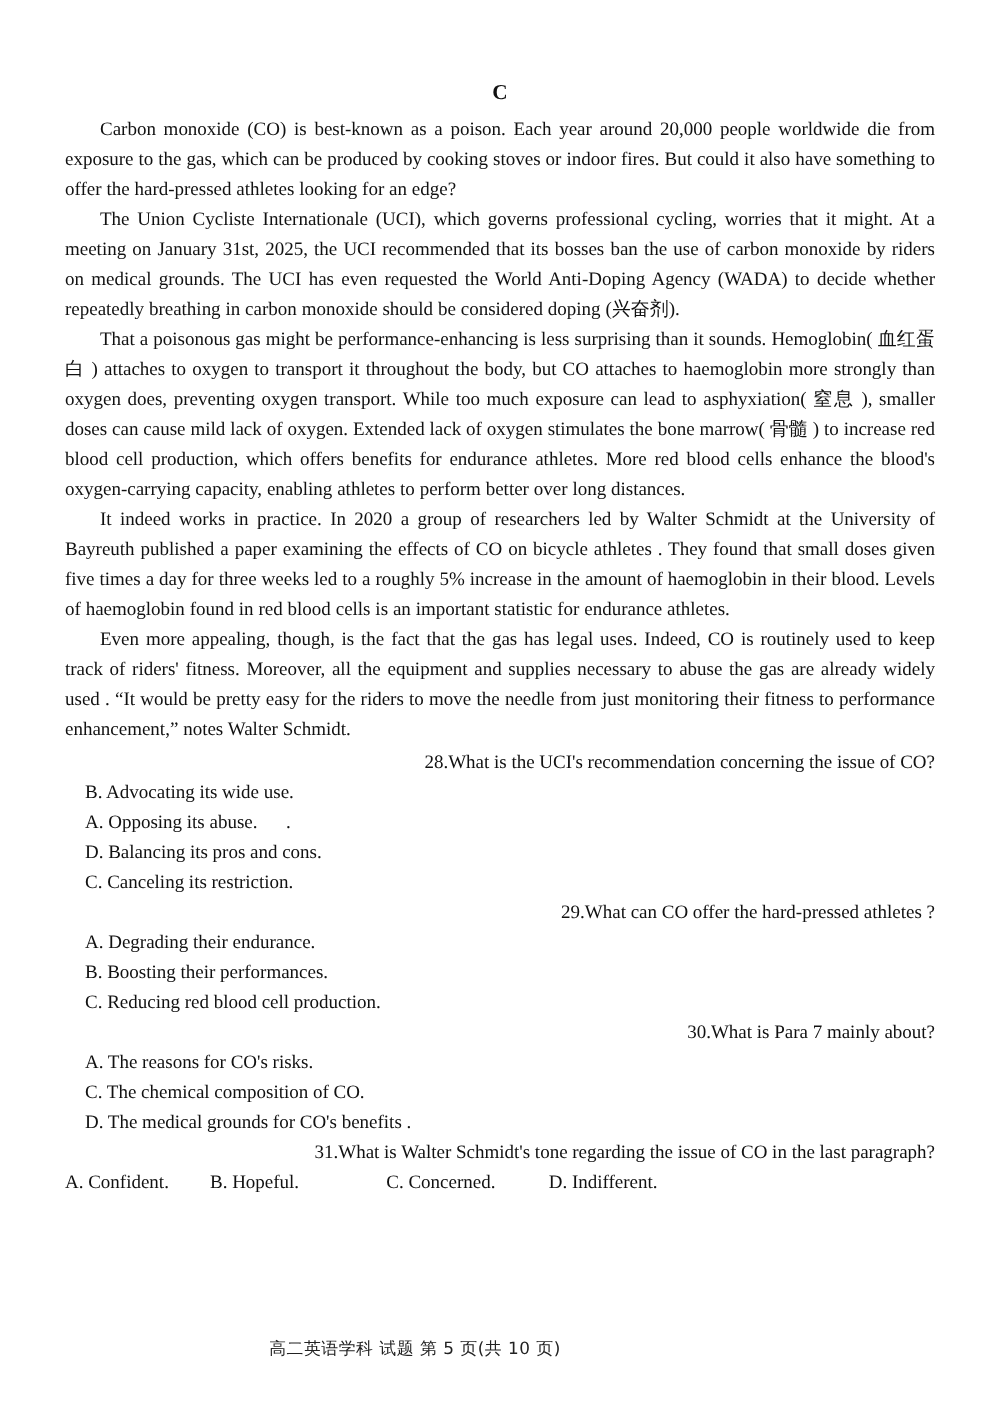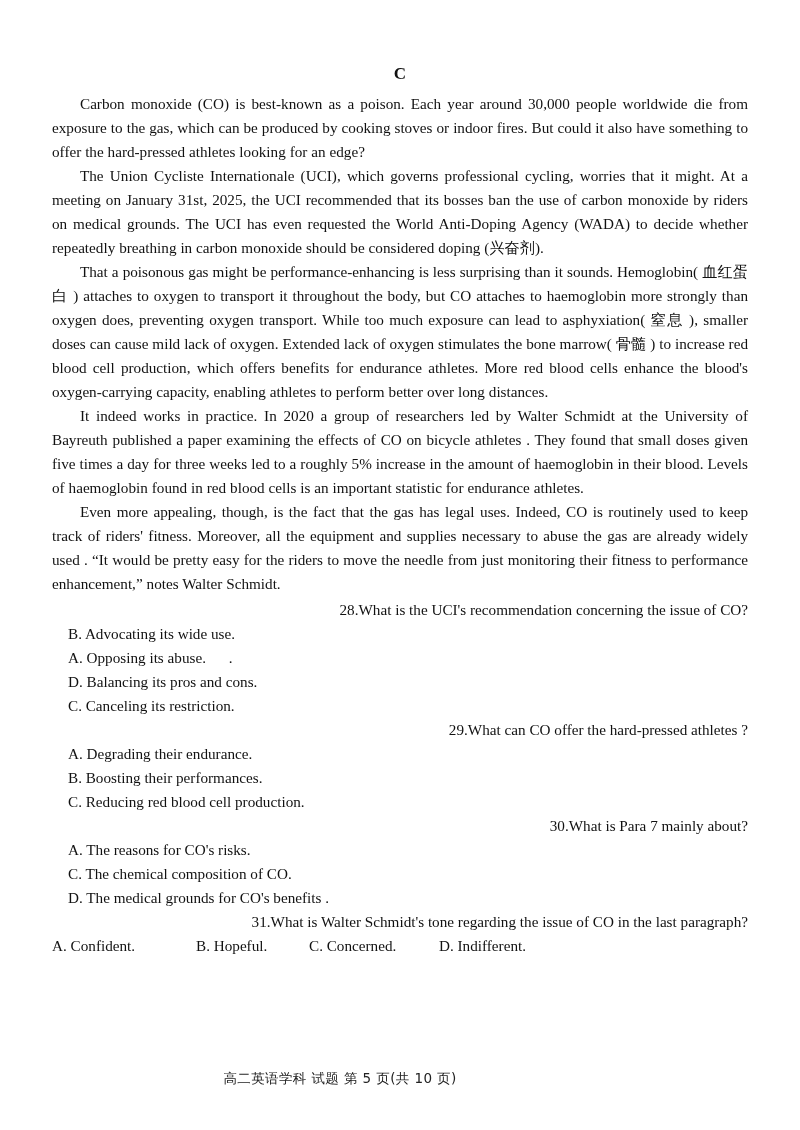--- a/index.html
+++ b/index.html
@@ -76,46 +76,46 @@
     padding-left: 16px;
     position: relative;
     height: 24px;
   }
   .inline-options span.opt {
     position: absolute;
     top: 0;
     white-space: nowrap;
   }
   .opt-a { left: 0px; }
-  .opt-b { left: 144px; }
+  .opt-b { left: 116px; }
   .opt-c { left: 257px; }
   .opt-d { left: 387px; }
   .footer {
     position: absolute;
-    left: 16px;
+    left: 8px;
     top: 1070px;
     width: 648px;
     text-align: center;
     font-family: "DejaVu Sans", "Liberation Sans", sans-serif;
     font-size: 13.5px;
     color: #222222;
     letter-spacing: 0.4px;
   }
 </style>
 </head>
 <body>
 
 <div class="page">
 
   <div class="content">
 
     <div class="section-heading">C</div>
 
     <div>
-      <p class="para">Carbon monoxide (CO) is best-known as a poison. Each year around 30,000 people worldwide die from exposure to the gas, which can be produced by cooking stoves or indoor fires. But could it also have something to offer the hard-pressed athletes looking for an edge?</p>
+      <p class="para">Carbon monoxide (CO) is best-known as a poison. Each year around 20,000 people worldwide die from exposure to the gas, which can be produced by cooking stoves or indoor fires. But could it also have something to offer the hard-pressed athletes looking for an edge?</p>
       <p class="para">The Union Cycliste Internationale (UCI), which governs professional cycling, worries that it might. At a meeting on January 31st, 2025, the UCI recommended that its bosses ban the use of carbon monoxide by riders on medical grounds. The UCI has even requested the World Anti-Doping Agency (WADA) to decide whether repeatedly breathing in carbon monoxide should be considered doping (兴奋剂).</p>
       <p class="para">That a poisonous gas might be performance-enhancing is less surprising than it sounds. Hemoglobin( 血红蛋白 ) attaches to oxygen to transport it throughout the body, but CO attaches to haemoglobin more strongly than oxygen does, preventing oxygen transport. While too much exposure can lead to asphyxiation( 窒息 ), smaller doses can cause mild lack of oxygen. Extended lack of oxygen stimulates the bone marrow( 骨髓 ) to increase red blood cell production, which offers benefits for endurance athletes. More red blood cells enhance the blood's oxygen-carrying capacity, enabling athletes to perform better over long distances.</p>
       <p class="para">It indeed works in practice. In 2020 a group of researchers led by Walter Schmidt at the University of Bayreuth published a paper examining the effects of CO on bicycle athletes . They found that small doses given five times a day for three weeks led to a roughly 5% increase in the amount of haemoglobin in their blood. Levels of haemoglobin found in red blood cells is an important statistic for endurance athletes.</p>
       <p class="para">Even more appealing, though, is the fact that the gas has legal uses. Indeed, CO is routinely used to keep track of riders' fitness. Moreover, all the equipment and supplies necessary to abuse the gas are already widely used . “It would be pretty easy for the riders to move the needle from just monitoring their fitness to performance enhancement,” notes Walter Schmidt.</p>
     </div>
 
     <div class="questions">
 
       <div class="q-block">
         <p class="q-stem">28.What is the UCI's recommendation concerning the issue of CO?</p>

